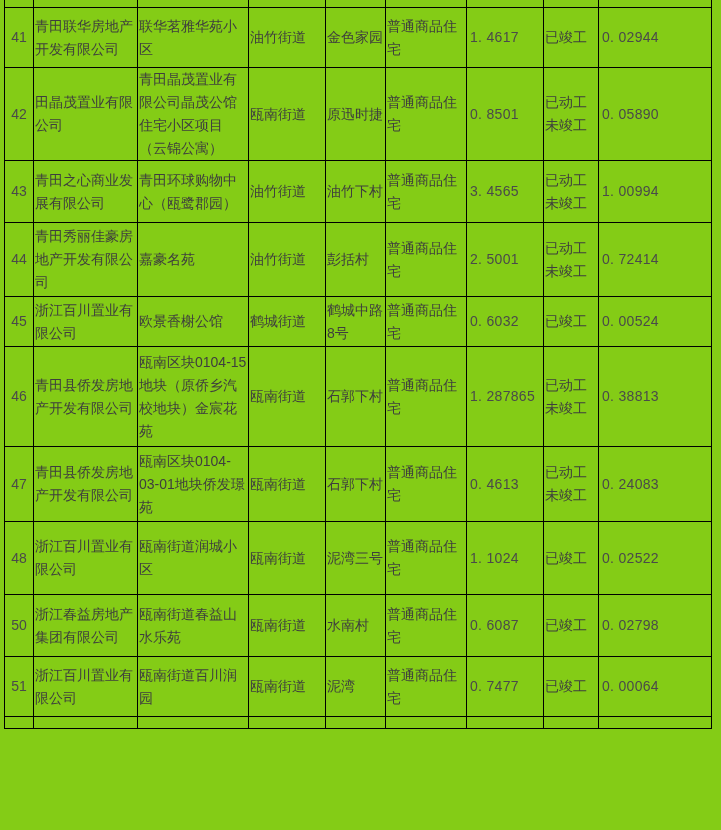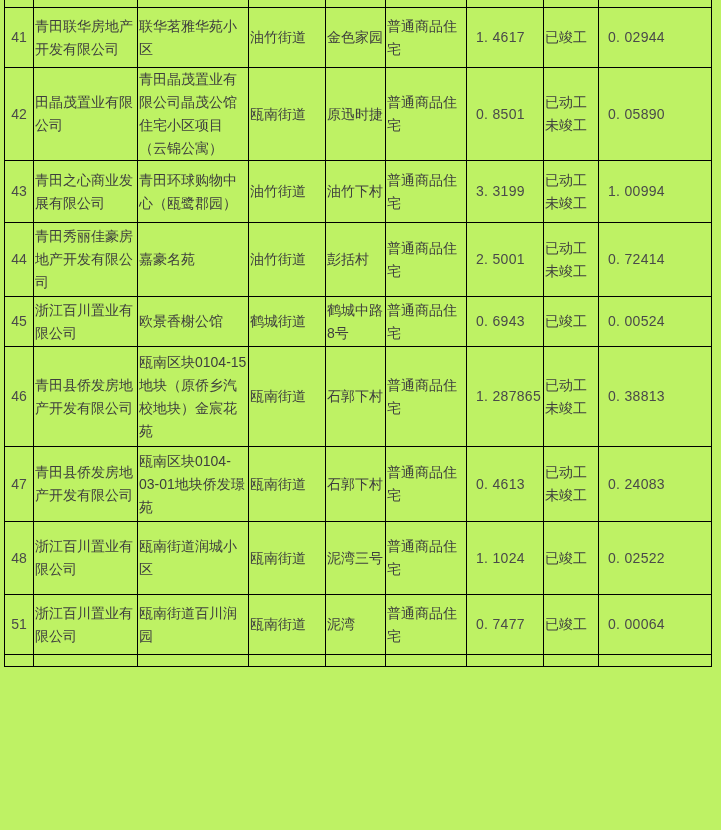--- a/index.html
+++ b/index.html
@@ -1,40 +1,40 @@
 <!DOCTYPE html>
 <html><head>
 <meta charset="utf-8">
 <style>
   html,body{margin:0;padding:0;background:#ffffff;}
   .screen{
     position:relative;
     width:721px;height:830px;
-    background:#bef264;
+    background:#84cc16;
     overflow:hidden;
     font-family:"Liberation Sans","DejaVu Sans",sans-serif;
   }
   table.data-table{
     border-collapse:collapse;
     table-layout:fixed;
     width:707px;
     margin:-1px 0 0 4px;
   }
   td{
     border:1px solid #000000;
     font-size:14px;
     line-height:23px;
     color:#3e3e3e;
     vertical-align:middle;
     padding:0 1px;
     overflow:hidden;
     overflow-wrap:break-word;
   }
   td.c-no{text-align:center;color:#4a4a4a;}
-  td.c-num{padding-left:9px;color:#4a4a4a;letter-spacing:0.3px;}
+  td.c-num{padding-left:3px;color:#4a4a4a;letter-spacing:0.3px;}
   tr.partial td{padding:0;}
 </style>
 </head>
 <body>
 
 <div class="screen">
   <table class="data-table">
     <colgroup>
       <col style="width:29px">
         <col style="width:104px">
@@ -84,21 +84,21 @@
       <td class="c-num">0. 05890</td>
     </tr>
 
     <tr style="height:62px">
       <td class="c-no">43</td>
       <td>青田之心商业发展有限公司</td>
       <td>青田环球购物中心（瓯鹭郡园）</td>
       <td>油竹街道</td>
       <td>油竹下村</td>
       <td>普通商品住宅</td>
-      <td class="c-num">3. 3199</td>
+      <td class="c-num">3. 4565</td>
       <td>已动工未竣工</td>
       <td class="c-num">1. 00994</td>
     </tr>
 
     <tr style="height:74px">
       <td class="c-no">44</td>
       <td>青田秀丽佳豪房地产开发有限公司</td>
       <td>嘉豪名苑</td>
       <td>油竹街道</td>
       <td>彭括村</td>
@@ -108,21 +108,21 @@
       <td class="c-num">0. 72414</td>
     </tr>
 
     <tr style="height:50px">
       <td class="c-no">45</td>
       <td>浙江百川置业有限公司</td>
       <td>欧景香榭公馆</td>
       <td>鹤城街道</td>
       <td>鹤城中路8号</td>
       <td>普通商品住宅</td>
-      <td class="c-num">0. 6943</td>
+      <td class="c-num">0. 6032</td>
       <td>已竣工</td>
       <td class="c-num">0. 00524</td>
     </tr>
 
     <tr style="height:100px">
       <td class="c-no">46</td>
       <td>青田县侨发房地产开发有限公司</td>
       <td>瓯南区块0104-15地块（原侨乡汽校地块）金宸花苑</td>
       <td>瓯南街道</td>
       <td>石郭下村</td>
@@ -150,20 +150,31 @@
       <td>瓯南街道润城小区</td>
       <td>瓯南街道</td>
       <td>泥湾三号</td>
       <td>普通商品住宅</td>
       <td class="c-num">1. 1024</td>
       <td>已竣工</td>
       <td class="c-num">0. 02522</td>
     </tr>
 
 
+    <tr style="height:62px">
+      <td class="c-no">50</td>
+      <td>浙江春益房地产集团有限公司</td>
+      <td>瓯南街道春益山水乐苑</td>
+      <td>瓯南街道</td>
+      <td>水南村</td>
+      <td>普通商品住宅</td>
+      <td class="c-num">0. 6087</td>
+      <td>已竣工</td>
+      <td class="c-num">0. 02798</td>
+    </tr>
 
     <tr style="height:60px">
       <td class="c-no">51</td>
       <td>浙江百川置业有限公司</td>
       <td>瓯南街道百川润园</td>
       <td>瓯南街道</td>
       <td>泥湾</td>
       <td>普通商品住宅</td>
       <td class="c-num">0. 7477</td>
       <td>已竣工</td>

